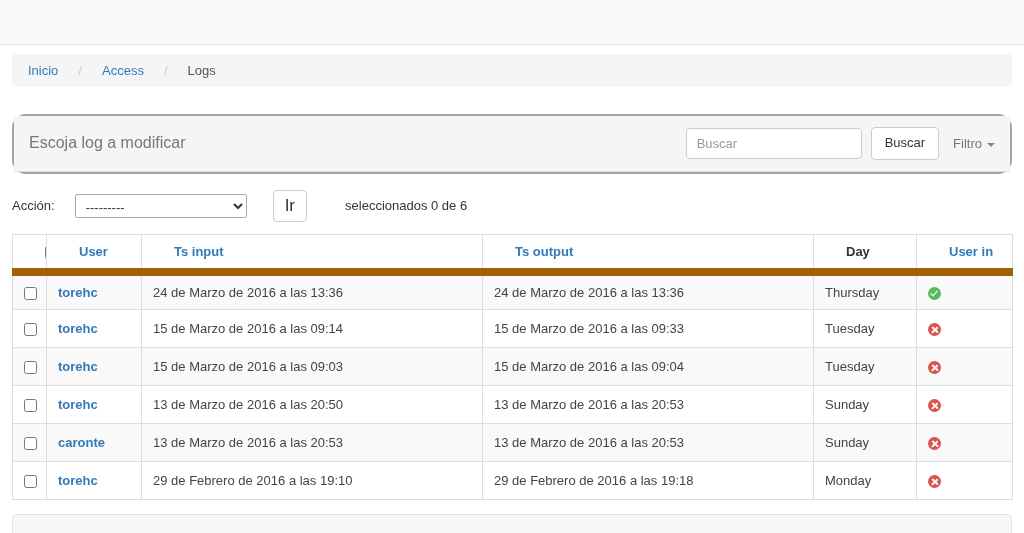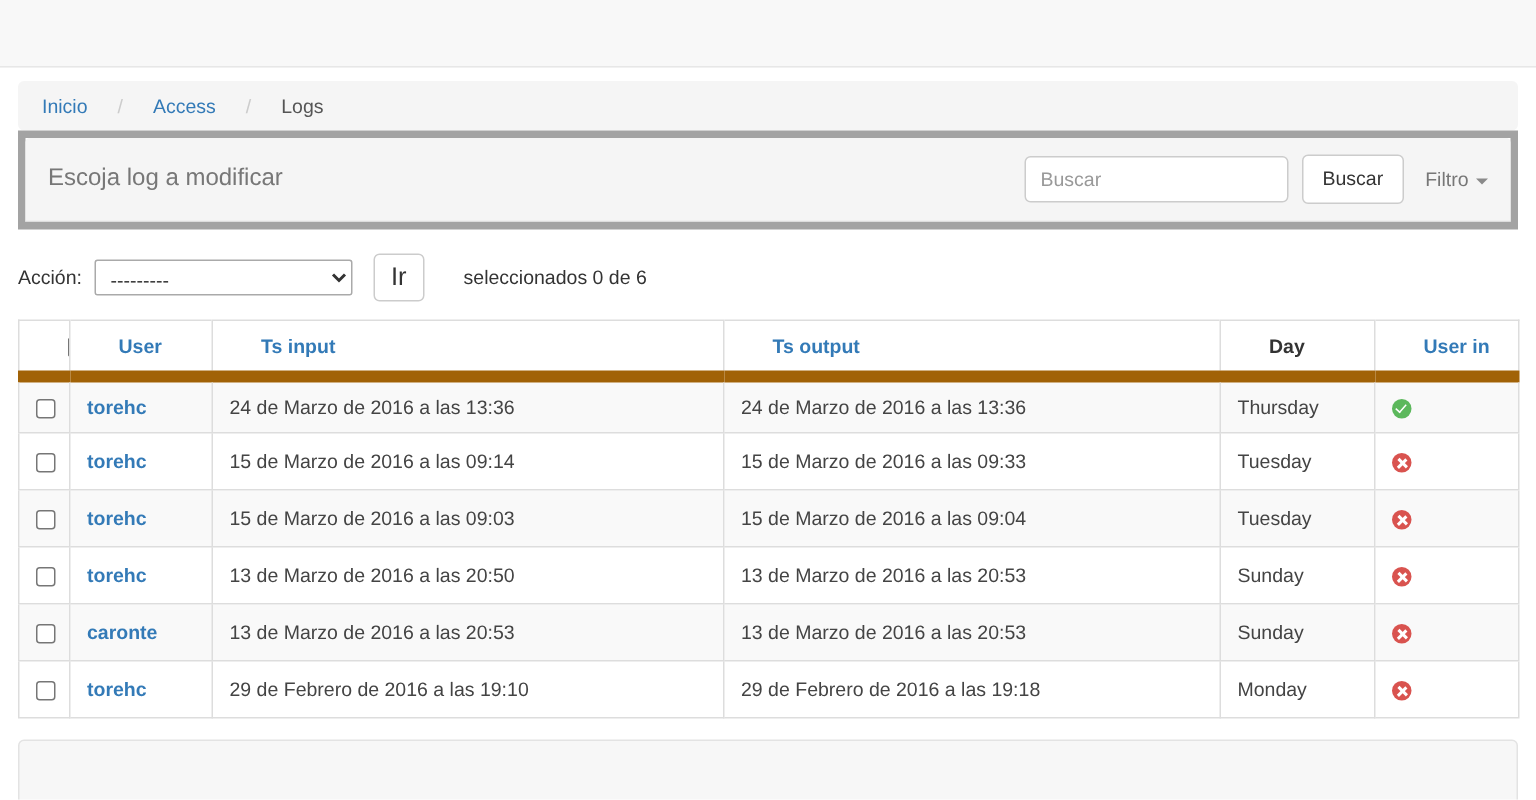--- a/index.html
+++ b/index.html
@@ -64,24 +64,24 @@
     display: flex;
     align-items: center;
     gap: 12px;
   }
   .breadcrumb a { color: #337ab7; text-decoration: none; cursor: pointer; }
   .breadcrumb .sep { color: #cccccc; padding: 0 8px; }
   .breadcrumb .active { color: #555555; }
 
   
   .panel {
-    margin: 0 12px 0 12px;
-    background: #ffffff;
-    border: 5px solid #a3a3a3;
-    border-radius: 0;
+    margin: 27px 12px 0 12px;
+    background: #ffffff;
+    border: 2px solid #a3a3a3;
+    border-radius: 14px;
   }
   .panel-heading {
     background: #f5f5f5;
     border-bottom: 1px solid #dddddd;
     border-radius: 3px 3px 0 0;
     padding: 11px 15px;
     display: flex;
     align-items: center;
     min-height: 52px;
   }
@@ -142,21 +142,21 @@
     cursor: pointer;
     padding-left: 5px;
     white-space: nowrap;
   }
 
   
   .action-bar {
     display: flex;
     align-items: center;
     padding: 16px 28px 12px 12px;
-    gap: 8px;
+    gap: 20px;
   }
   .action-label { font-size: 13px; color: #333333; }
   .action-select {
     font-family: "Liberation Sans", sans-serif;
     font-size: 13px;
     width: 172px;
     padding: 4px 6px;
     border: 1px solid #aaaaaa;
     border-radius: 2px;
     background: #ffffff;

